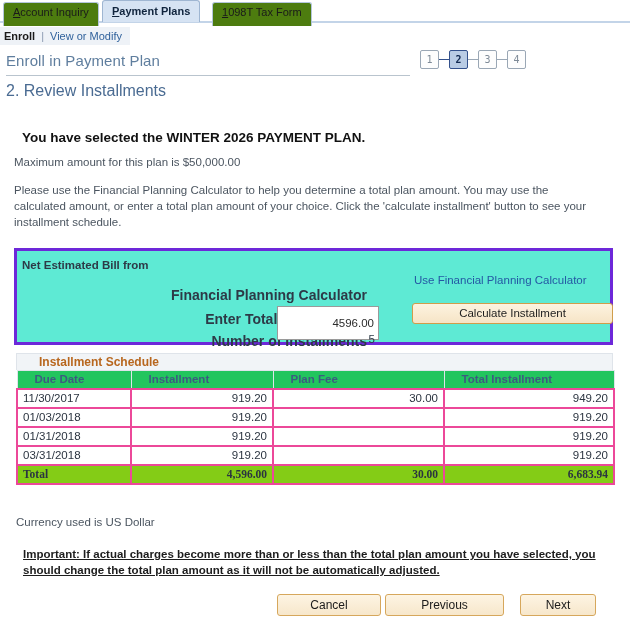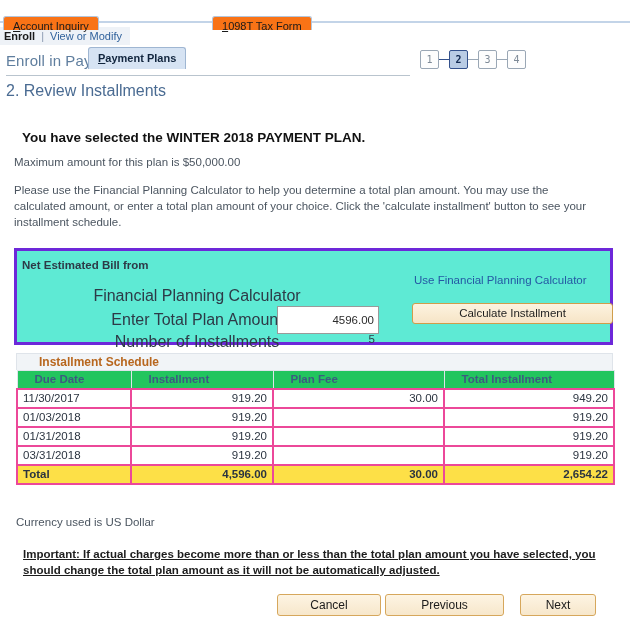--- a/index.html
+++ b/index.html
@@ -25,48 +25,48 @@
     width: 630px; height: 22px;
   }
   .tabstrip-rule {
     position: absolute;
     left: 0; top: 21px;
     width: 630px; height: 2px;
     background: #c3d4e8;
   }
   .tab {
     position: absolute;
-    top: 16px;
-    height: 14px;
+    top: 2px;
+    height: 24px;
     line-height: 18px;
     box-sizing: border-box;
     padding: 0 9px;
     border: 1px solid #b4c6dc;
     border-bottom: none;
     border-radius: 3px 3px 0 0;
-    background: #f97316;
+    background: #4d7c0f;
     color: #1a1a1a;
     font-size: 11px;
     white-space: nowrap;
     text-align: center;
     z-index: 2;
   }
   .tab u { text-decoration: underline; }
   .tab.active {
     background: #d6e3f3;
     border-color: #9fb6d2;
     font-weight: bold;
     color: #10243d;
     top: 0px;
     height: 22px;
     line-height: 21px;
     z-index: 3;
   }
   #tab0 { left: 3px; }
-  #tab1 { left: 88px; margin-top: 47px; }
+  #tab1 { left: 102px; }
   #tab2 { left: 212px; }
 
   
   .subnav {
     position: absolute;
     left: 0; top: 27px;
     height: 18px;
     line-height: 18px;
     background: #eef2f7;
     padding: 0 8px 0 4px;
@@ -167,42 +167,42 @@
   }
   .calc-netbill {
     position: absolute;
     left: 5px; top: 8px;
     font-size: 11.5px;
     font-weight: bold;
     color: #2d3a47;
   }
   .lbl-right {
     position: absolute;
-    font-size: 16px;
-    font-weight: normal;
+    font-size: 14px;
+    font-weight: bold;
     color: #2d3a47;
-    text-align: center;
+    text-align: right;
     white-space: nowrap;
   }
   #lbl-fpc  { left: 10px; top: 36px; width: 340px; }
   #lbl-etpa { left: 10px; top: 60px; width: 340px; }
   #lbl-noi  { left: 10px; top: 82px; width: 340px; }
 
   .calc-input {
     position: absolute;
     left: 260px; top: 55px;
-    width: 102px; height: 28px;
+    width: 102px; height: 18px;
     box-sizing: border-box;
     border: 1px solid #9a9a9a;
     background: #ffffff;
     color: #2b2b2b;
     font-family: "Liberation Sans", sans-serif;
     font-size: 11.5px;
     text-align: right;
-    padding: 0 4px;
+    padding: 16px 4px;
   }
   .calc-num {
     position: absolute;
     left: 260px; top: 82px;
     width: 98px;
     text-align: right;
     font-size: 11.5px;
     color: #2d3a47;
   }
   .fpc-link {
@@ -271,21 +271,22 @@
     padding: 0 5px;
     border: 2px solid #ec4899;
     color: #2b3440;
     box-sizing: border-box;
     background: #ffffff;
     white-space: nowrap;
   }
   table.grid td.num { text-align: right; }
   table.grid tr.total td {
     font-weight: bold;
-    background: #fde047;
+    background: #84cc16;
+    font-family: Liberation Serif, serif;
   }
   col.c-date { width: 114px; }
   col.c-inst { width: 142px; }
   col.c-fee  { width: 171px; }
   col.c-tot  { width: 170px; }
 
   
   .currency {
     position: absolute;
     left: 16px; top: 516px;
@@ -343,21 +344,21 @@
 <div class="steps">
   <div class="step-box">1</div>
   <div class="step-link on"></div>
   <div class="step-box on">2</div>
   <div class="step-link"></div>
   <div class="step-box">3</div>
   <div class="step-link"></div>
   <div class="step-box">4</div>
 </div>
 
-<div class="lead">You have selected the WINTER 2018 PAYMENT PLAN.</div>
+<div class="lead">You have selected the WINTER 2026 PAYMENT PLAN.</div>
 <div class="maxline">Maximum amount for this plan is $50,000.00</div>
 <div class="para">Please use the Financial Planning Calculator to help you determine a total plan amount. You may use the calculated amount, or enter a total plan amount of your choice. Click the 'calculate installment' button to see your installment schedule.</div>
 
 <div class="calc-panel">
   <div class="calc-netbill">Net Estimated Bill from</div>
   <div class="lbl-right" id="lbl-fpc">Financial Planning Calculator</div>
   <div class="lbl-right" id="lbl-etpa">Enter Total Plan Amount</div>
   <div class="lbl-right" id="lbl-noi">Number of Installments</div>
   <input class="calc-input" type="text" value="4596.00" style="">
   <div class="calc-num">5</div>
@@ -404,21 +405,21 @@
       <tr>
         <td>03/31/2018</td>
         <td class="num">919.20</td>
         <td class="num"></td>
         <td class="num">919.20</td>
       </tr>
       <tr class="total">
         <td>Total</td>
         <td class="num">4,596.00</td>
         <td class="num">30.00</td>
-        <td class="num">2,654.22</td>
+        <td class="num">6,683.94</td>
       </tr>
     </tbody>
   </table>
 </div>
 
 <div class="currency">Currency used is US Dollar</div>
 <div class="important">Important: If actual charges become more than or less than the total plan amount you have selected, you should change the total plan amount as it will not be automatically adjusted.</div>
 
 <div class="btnrow">
   <div class="btn" id="btn-cancel">Cancel</div>

